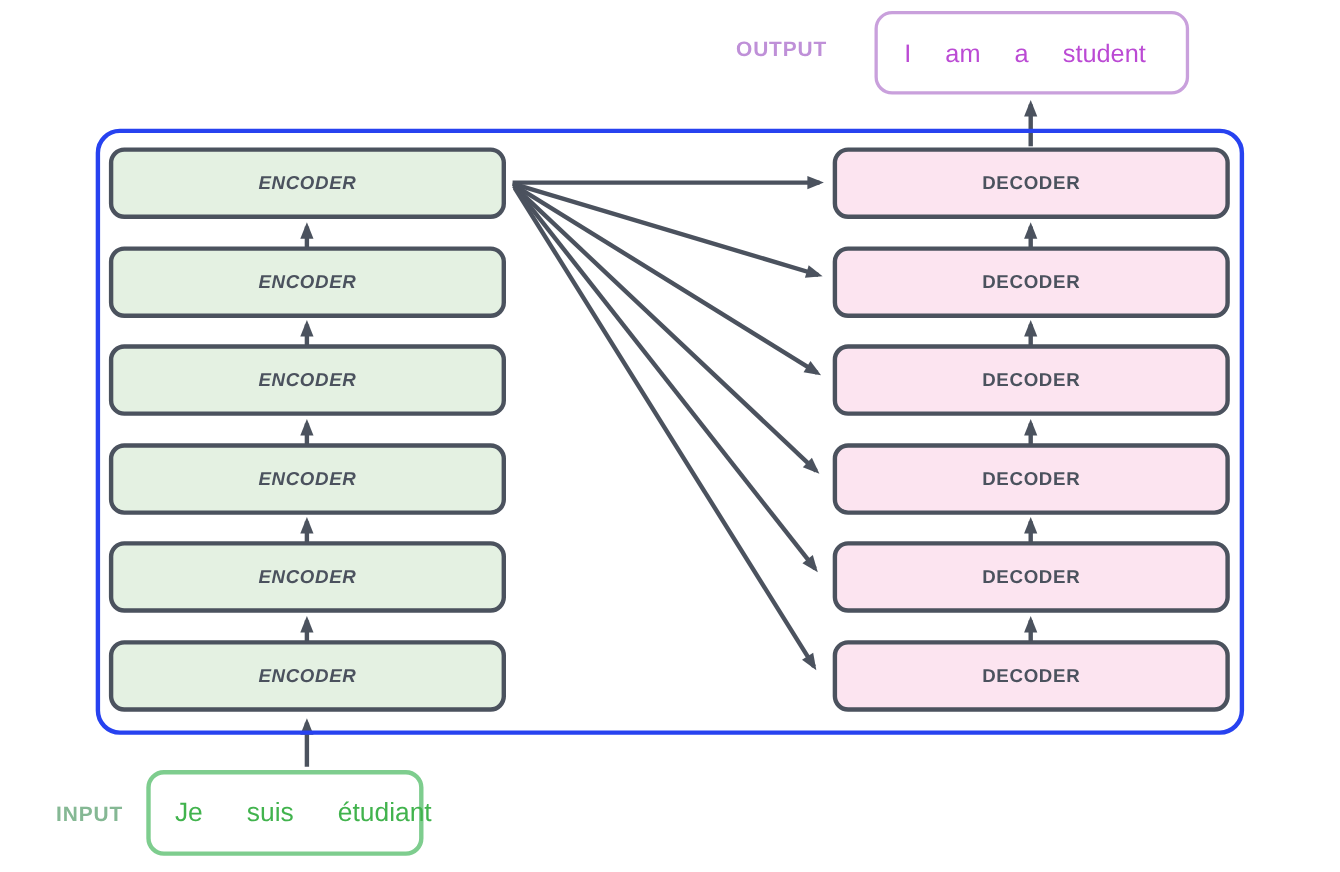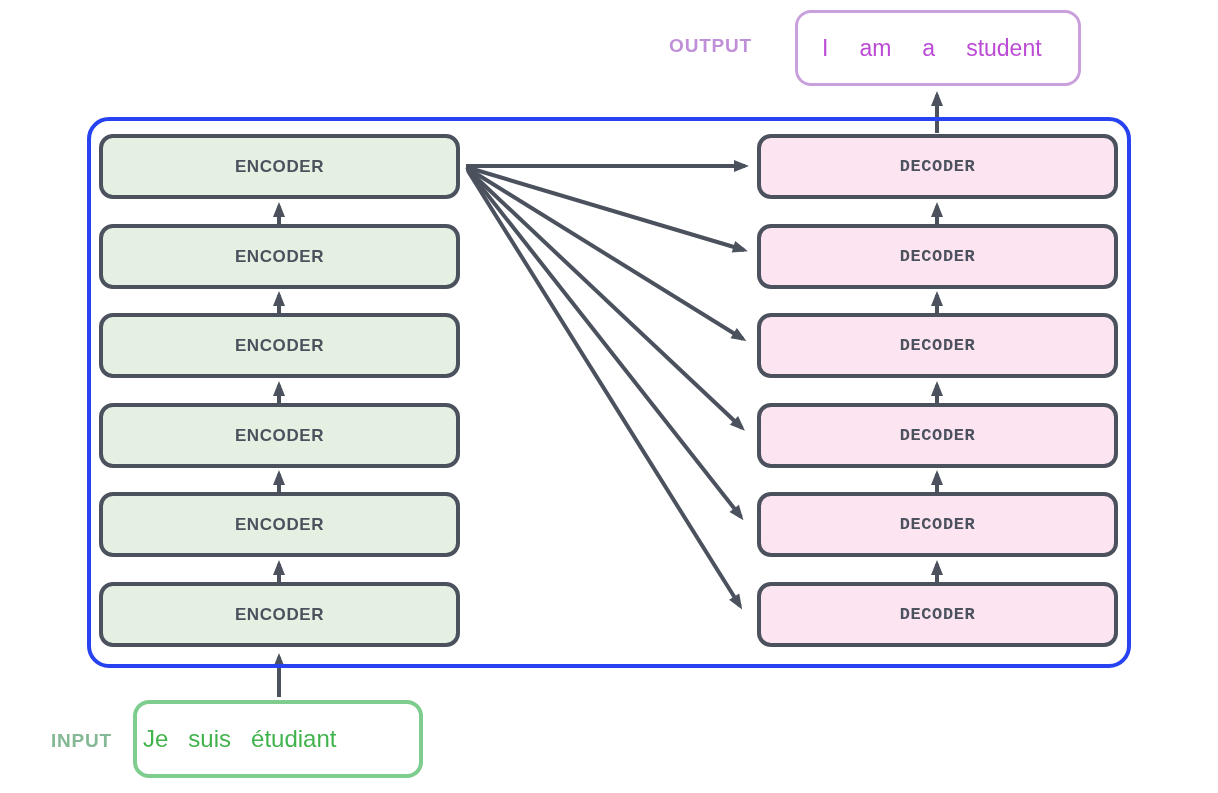--- a/index.html
+++ b/index.html
@@ -43,22 +43,22 @@
     border: 4px solid var(--block-border, #4b525e);
     border-radius: 14px;
     display: flex;
     align-items: center;
     justify-content: center;
     font-size: 17px;
     font-weight: bold;
     letter-spacing: 0.6px;
     color: var(--block-text, #4b525e);
   }
-  .block.encoder { left: 99px;  background: var(--encoder-fill, #e4f1e2); }
-  .block.decoder { left: 757px; background: var(--decoder-fill, #fce4f0); font-family: Liberation Mono, monospace; }
+  .block.encoder { left: 99px;  background: var(--encoder-fill, #e4f1e2); font-style: italic; }
+  .block.decoder { left: 757px; background: var(--decoder-fill, #fce4f0); }
   .r1 { top: 134px; } .r2 { top: 224px; } .r3 { top: 313px; }
   .r4 { top: 403px; } .r5 { top: 492px; } .r6 { top: 582px; }
 
   .io-box {
     position: absolute;
     display: flex;
     align-items: center;
     border-radius: 16px;
     box-sizing: border-box;
   }
@@ -66,26 +66,26 @@
     left: 795px; top: 10px;
     width: 286px; height: 76px;
     border: 3.5px solid var(--output-border, #c9a0dc);
     color: var(--output-text, #bb4ad4);
     font-size: 23px;
     gap: 31px;
     padding-left: 24px;
   }
   .input-box {
     left: 133px; top: 700px;
-    width: 290px; height: 78px;
+    width: 252px; height: 78px;
     border: 4px solid var(--input-border, #7ecd8e);
     color: var(--input-text, #41b34d);
     font-size: 24px;
-    gap: 20px;
-    padding-left: 6px;
+    gap: 40px;
+    padding-left: 22px;
   }
   .io-label {
     position: absolute;
     font-size: 19px;
     font-weight: bold;
     letter-spacing: 0.8px;
     text-align: right;
   }
   .output-label {
     left: 632px; top: 35px;

